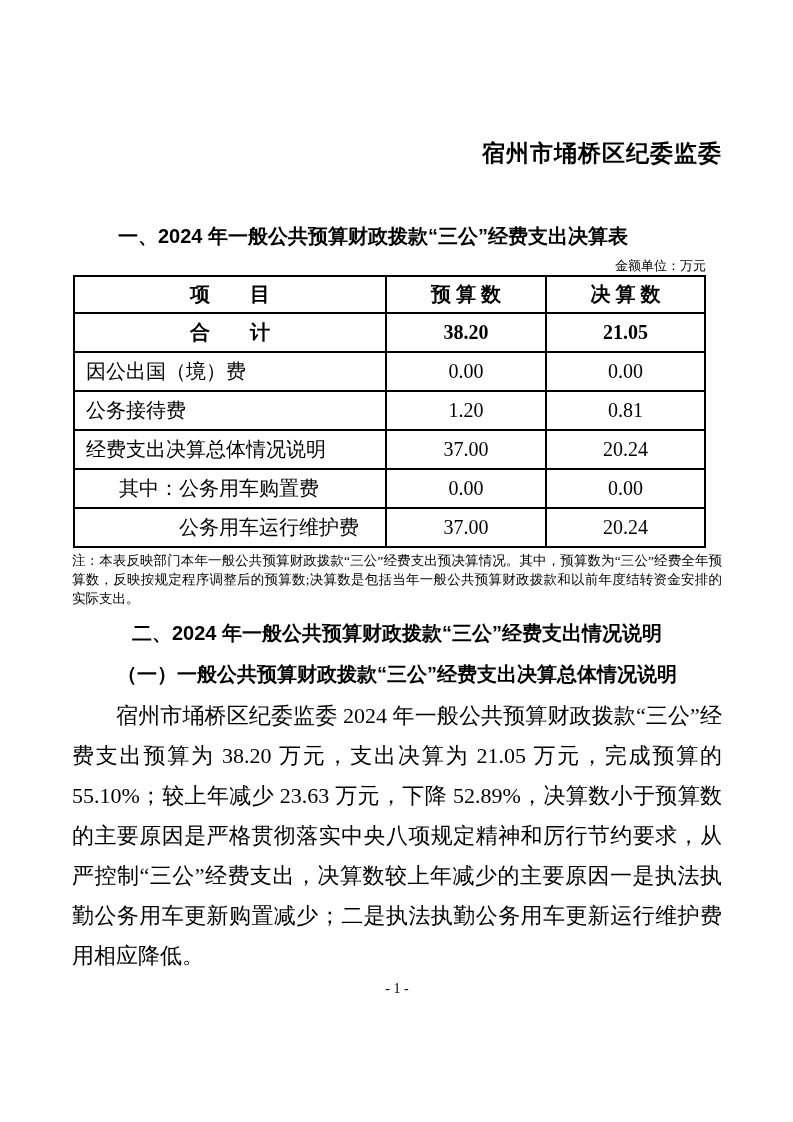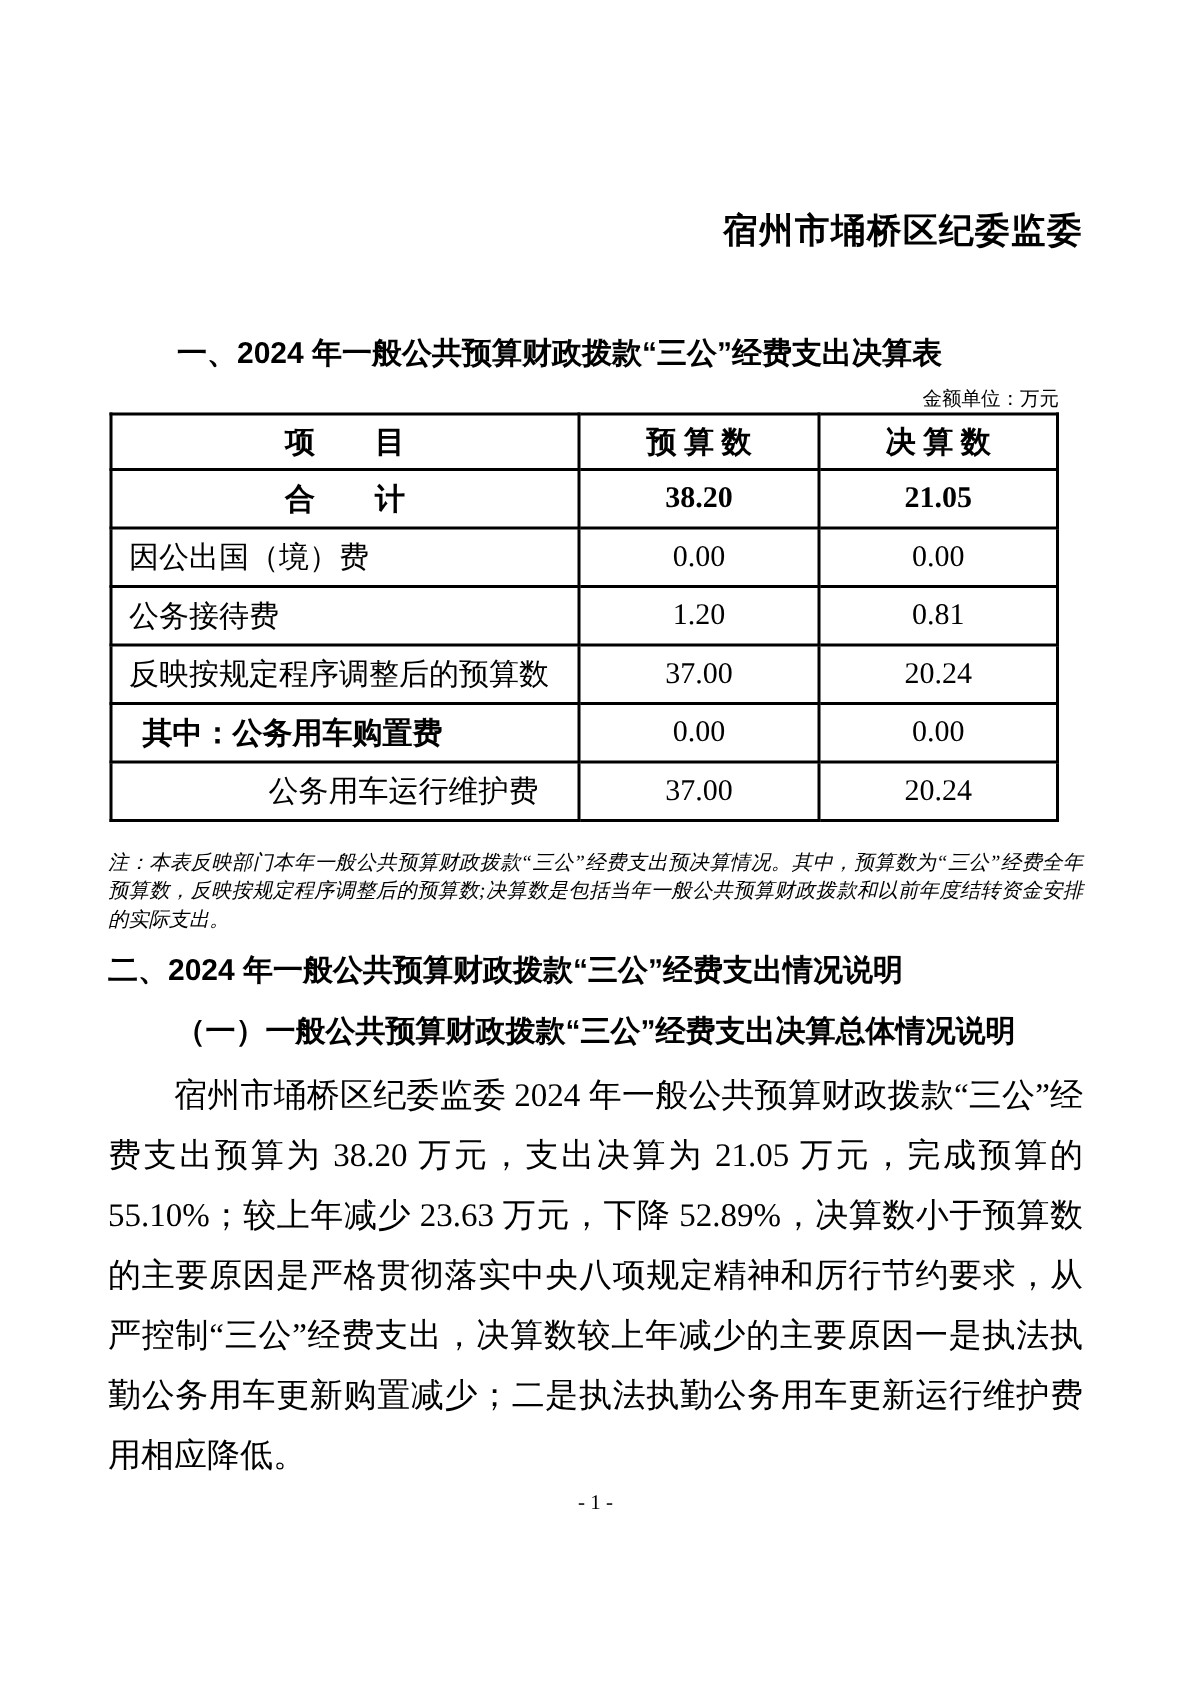--- a/index.html
+++ b/index.html
@@ -55,31 +55,31 @@
     vertical-align: middle;
     overflow: hidden;
     white-space: nowrap;
   }
   table.budget .c-num { text-align: center; }
   tr.hdr-row  { height: 37px; }
   tr.body-row { height: 39px; }
   tr.hdr-row th, tr.total-row td { font-weight: 700; }
   .c-label { text-align: left; padding-left: 11px; margin-left: 20px; }
   .c-label.center { text-align: center; padding-left: 0; }
-  .c-label.ind-1 { padding-left: 20px; font-weight: bold; }
+  .c-label.ind-1 { padding-left: 44px; }
   .c-label.ind-2 { padding-left: 104px; }
   .table-note {
-    margin-top: 17px;
+    margin-top: 3px;
     font-size: 13.5px;
     line-height: 19px;
     text-align: justify;
-    font-style: italic;
   }
   .sec2-heading {
     margin-top: 11px;
+    text-align: center;
     font-family: "Liberation Sans", sans-serif;
     font-weight: 700;
     font-size: 20px;
     line-height: 28px;
     white-space: nowrap;
   }
   .sec2-subheading {
     margin-top: 13px;
     text-align: center;
     font-family: "Liberation Sans", sans-serif;
@@ -137,21 +137,21 @@
         <td class="c-label">因公出国（境）费</td>
         <td class="c-num">0.00</td>
         <td class="c-num">0.00</td>
       </tr>
       <tr class="body-row">
         <td class="c-label">公务接待费</td>
         <td class="c-num">1.20</td>
         <td class="c-num">0.81</td>
       </tr>
       <tr class="body-row">
-        <td class="c-label">反映按规定程序调整后的预算数</td>
+        <td class="c-label">经费支出决算总体情况说明</td>
         <td class="c-num">37.00</td>
         <td class="c-num">20.24</td>
       </tr>
       <tr class="body-row">
         <td class="c-label ind-1">其中：公务用车购置费</td>
         <td class="c-num">0.00</td>
         <td class="c-num">0.00</td>
       </tr>
       <tr class="body-row">
         <td class="c-label ind-2">公务用车运行维护费</td>

